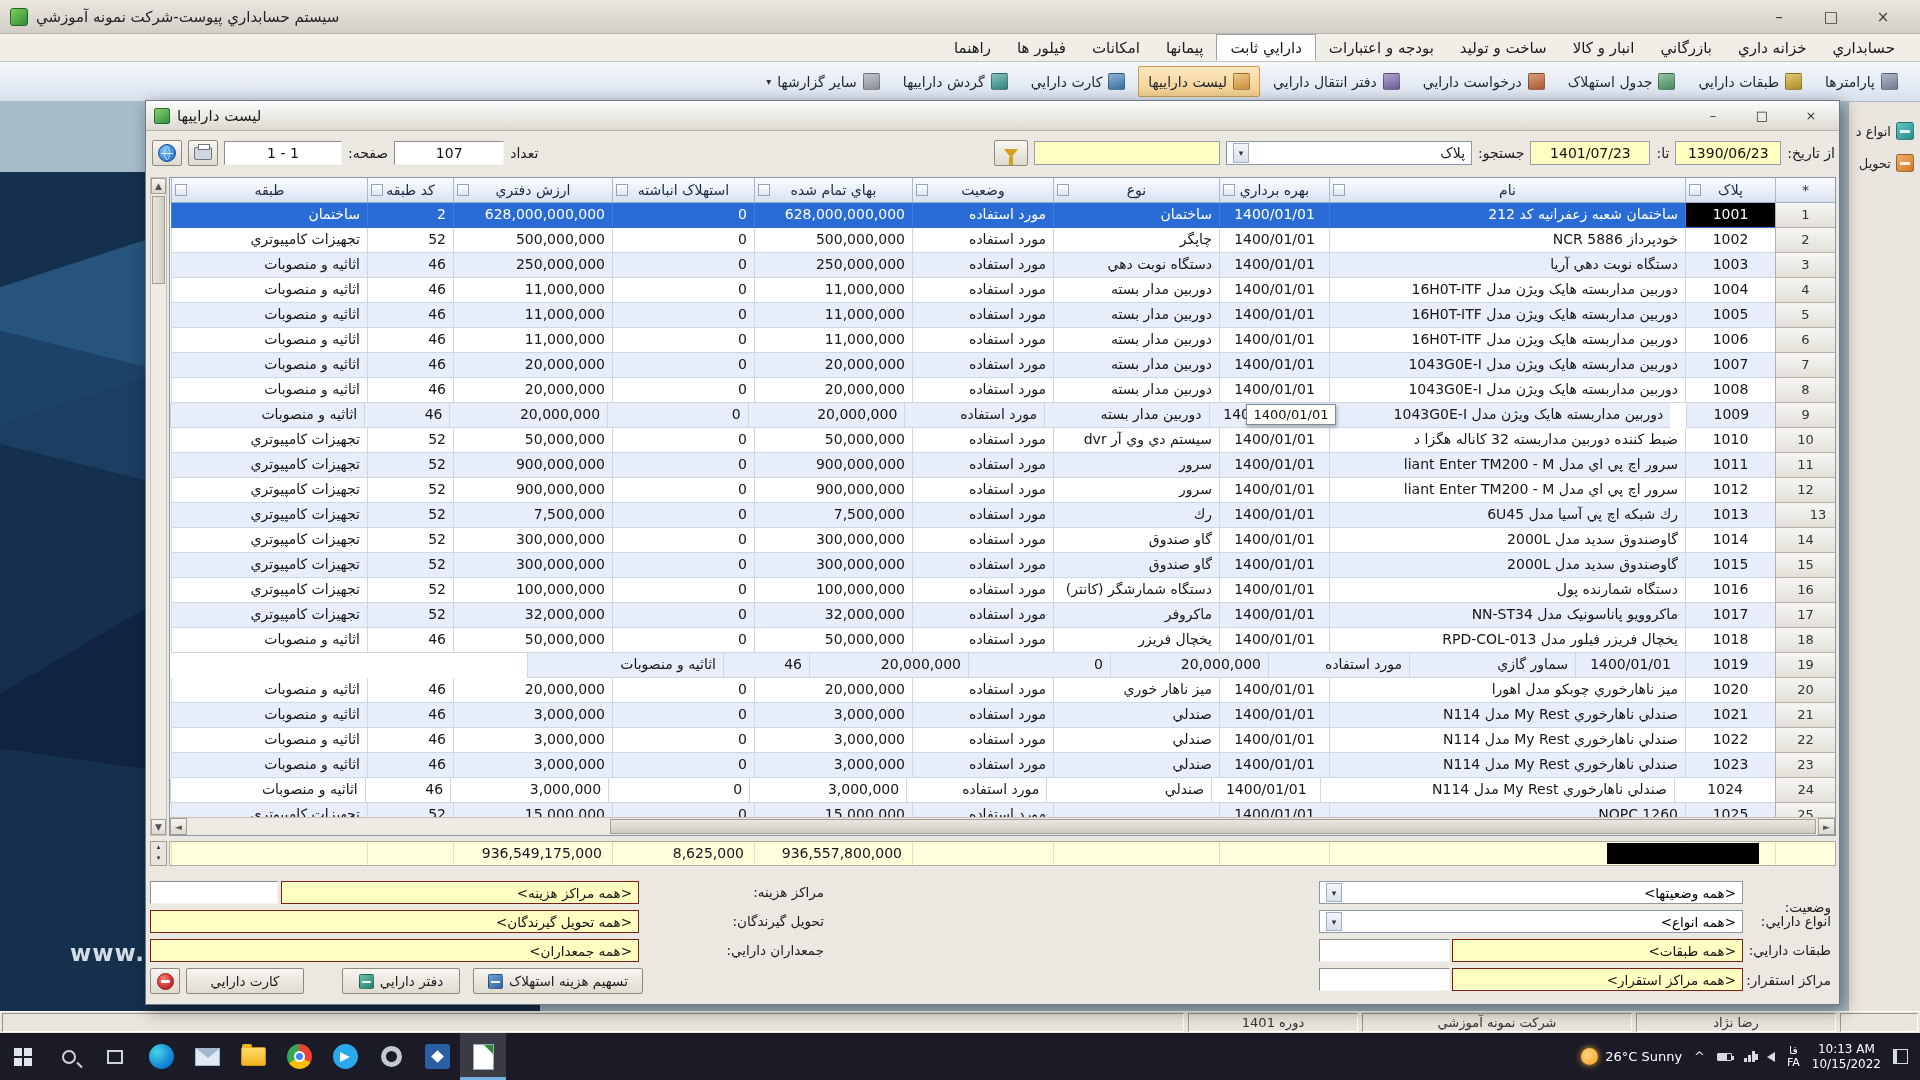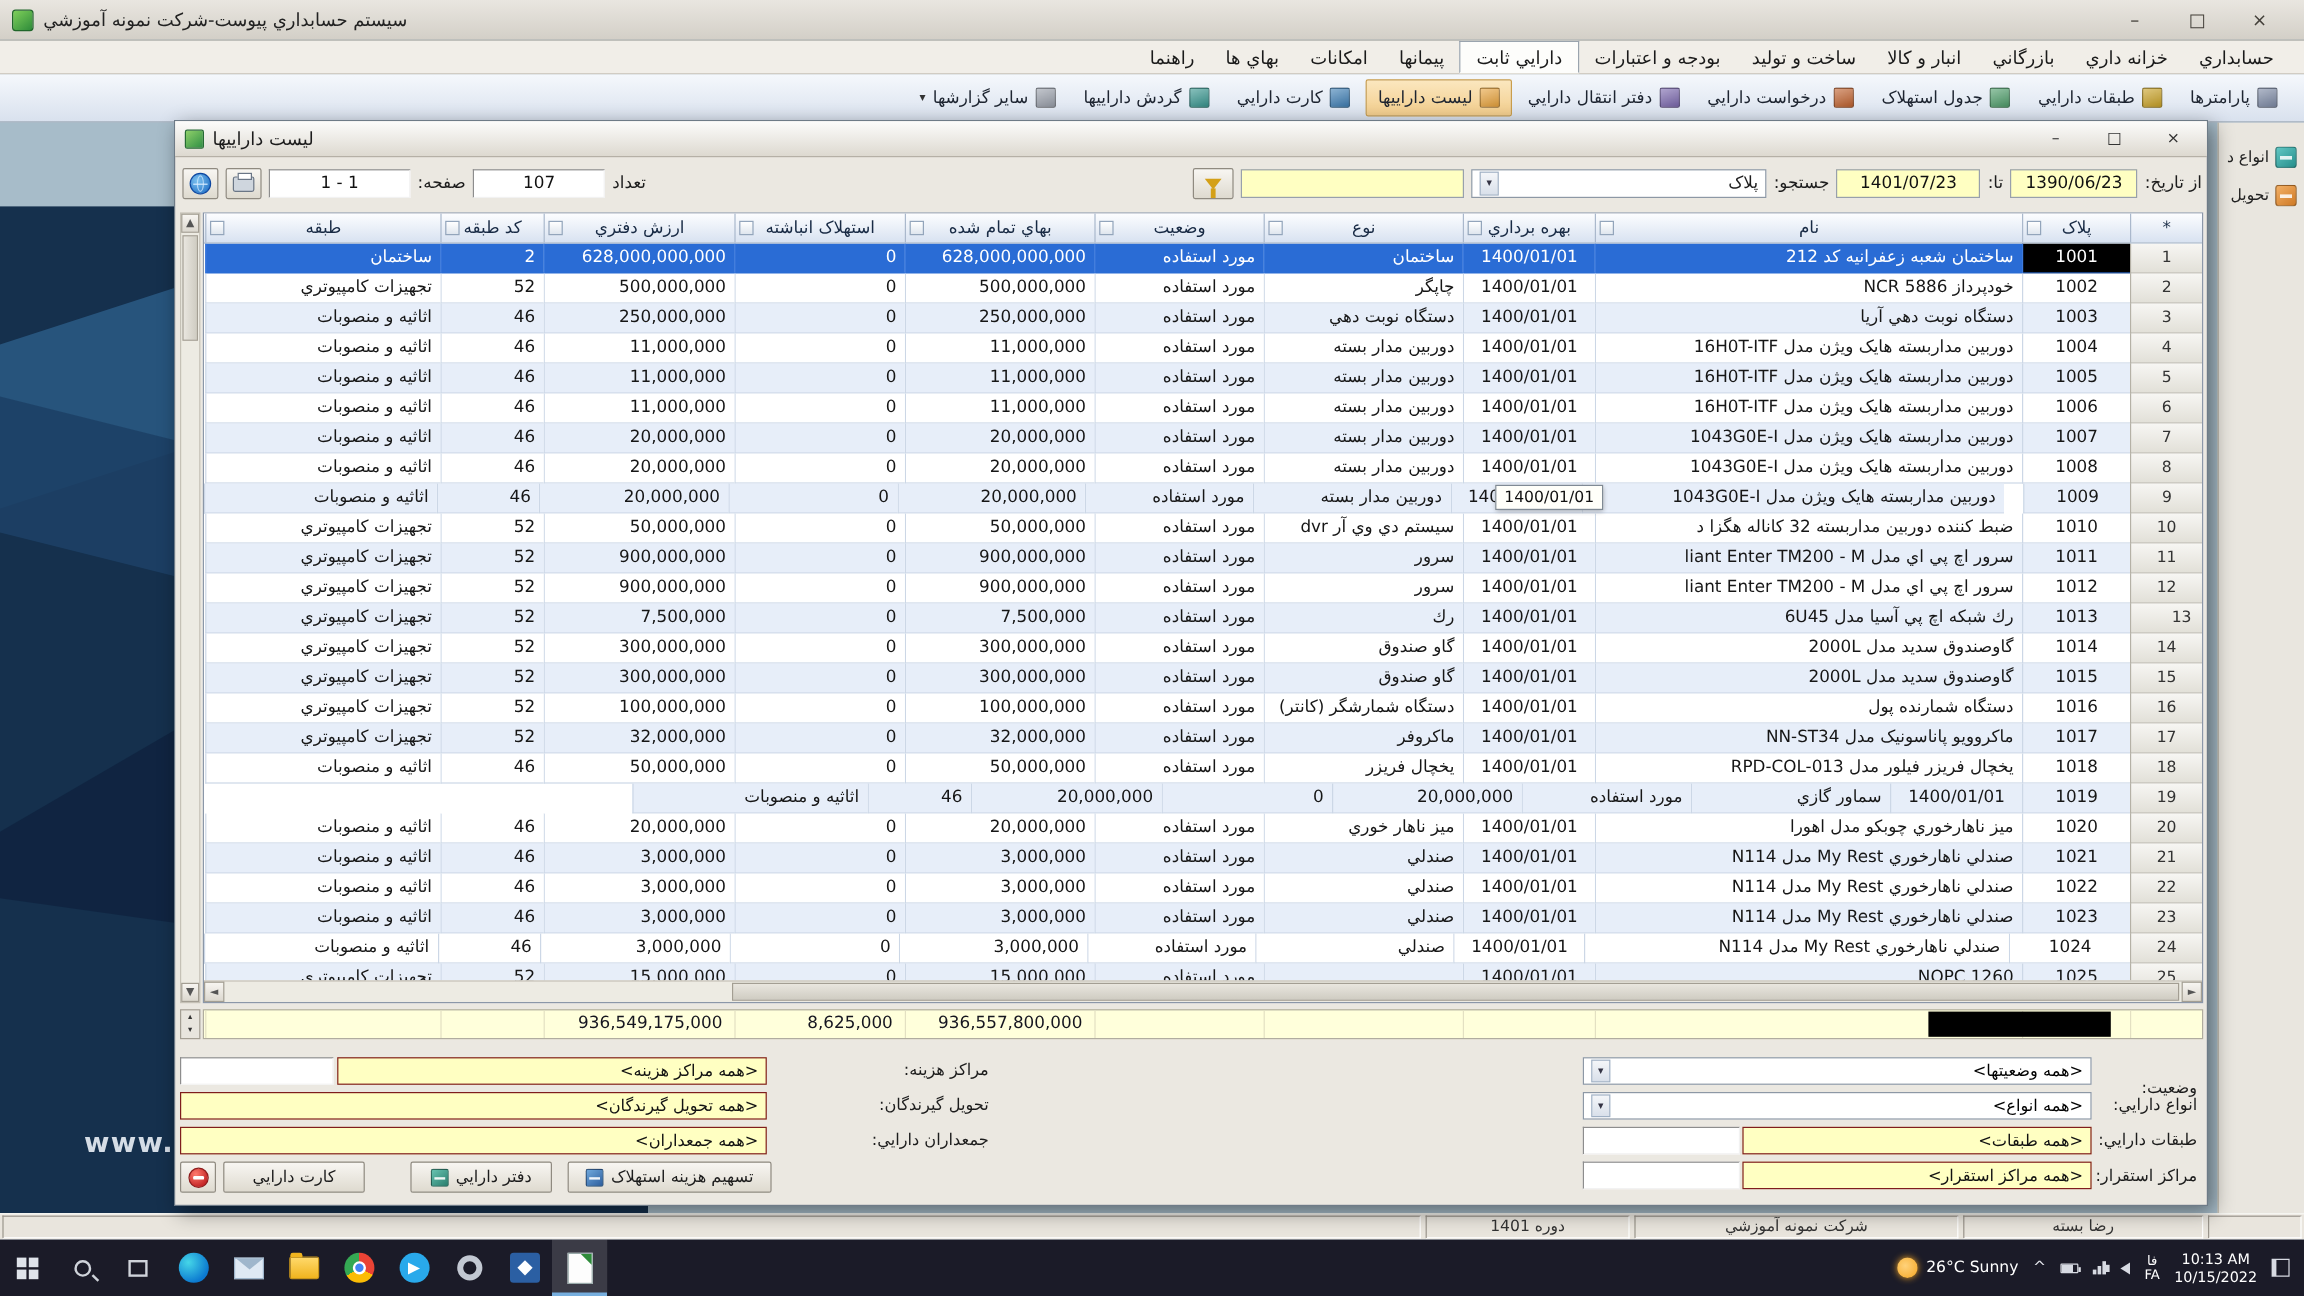--- a/index.html
+++ b/index.html
@@ -170,21 +170,21 @@
 <div class="menubar" id="menubar">
     <div class="menu-item">حسابداري</div>
     <div class="menu-item">خزانه داري</div>
     <div class="menu-item">بازرگاني</div>
     <div class="menu-item">انبار و کالا</div>
     <div class="menu-item">ساخت و تولید</div>
     <div class="menu-item">بودجه و اعتبارات</div>
     <div class="menu-item active">دارایي ثابت</div>
     <div class="menu-item">پیمانها</div>
     <div class="menu-item">امکانات</div>
-    <div class="menu-item">بهاي ها</div>
+    <div class="menu-item">فیلور ها</div>
     <div class="menu-item">راهنما</div>
   </div>
 
 <div class="toolbar" id="toolbar">
     <div class="tbtn">
       <div class="ticon" style="background: linear-gradient(160deg, rgba(255, 255, 255, 0.4), rgba(0, 0, 0, 0.12)), rgb(125, 138, 165);"></div>
       <div class="tlabel">پارامترها</div>
     </div>
     <div class="tbtn">
       <div class="ticon" style="background: linear-gradient(160deg, rgba(255, 255, 255, 0.4), rgba(0, 0, 0, 0.12)), rgb(201, 162, 39);"></div>
@@ -722,21 +722,21 @@
   <div class="bbtn" style="left:327px;top:867px;width:170px">
       <span class="bicon alloc"></span>
       <span>تسهیم هزینه استهلاک</span>
     </div>
 </div>
 
 <div class="app-statusbar" id="statusbar">
     <div class="seg seg-fill"></div>
     <div class="seg" style="width: 170px;">دوره 1401</div>
     <div class="seg" style="width: 270px;">شرکت نمونه آموزشي</div>
-    <div class="seg" style="width: 200px;">رضا بسته</div>
+    <div class="seg" style="width: 200px;">رضا نژاد</div>
     <div class="seg" style="width: 78px;"></div>
   </div>
 
 <div class="taskbar">
   <div class="tk">
     <span class="start-icon">
         <i></i>
         <i></i>
         <i></i>
         <i></i>

